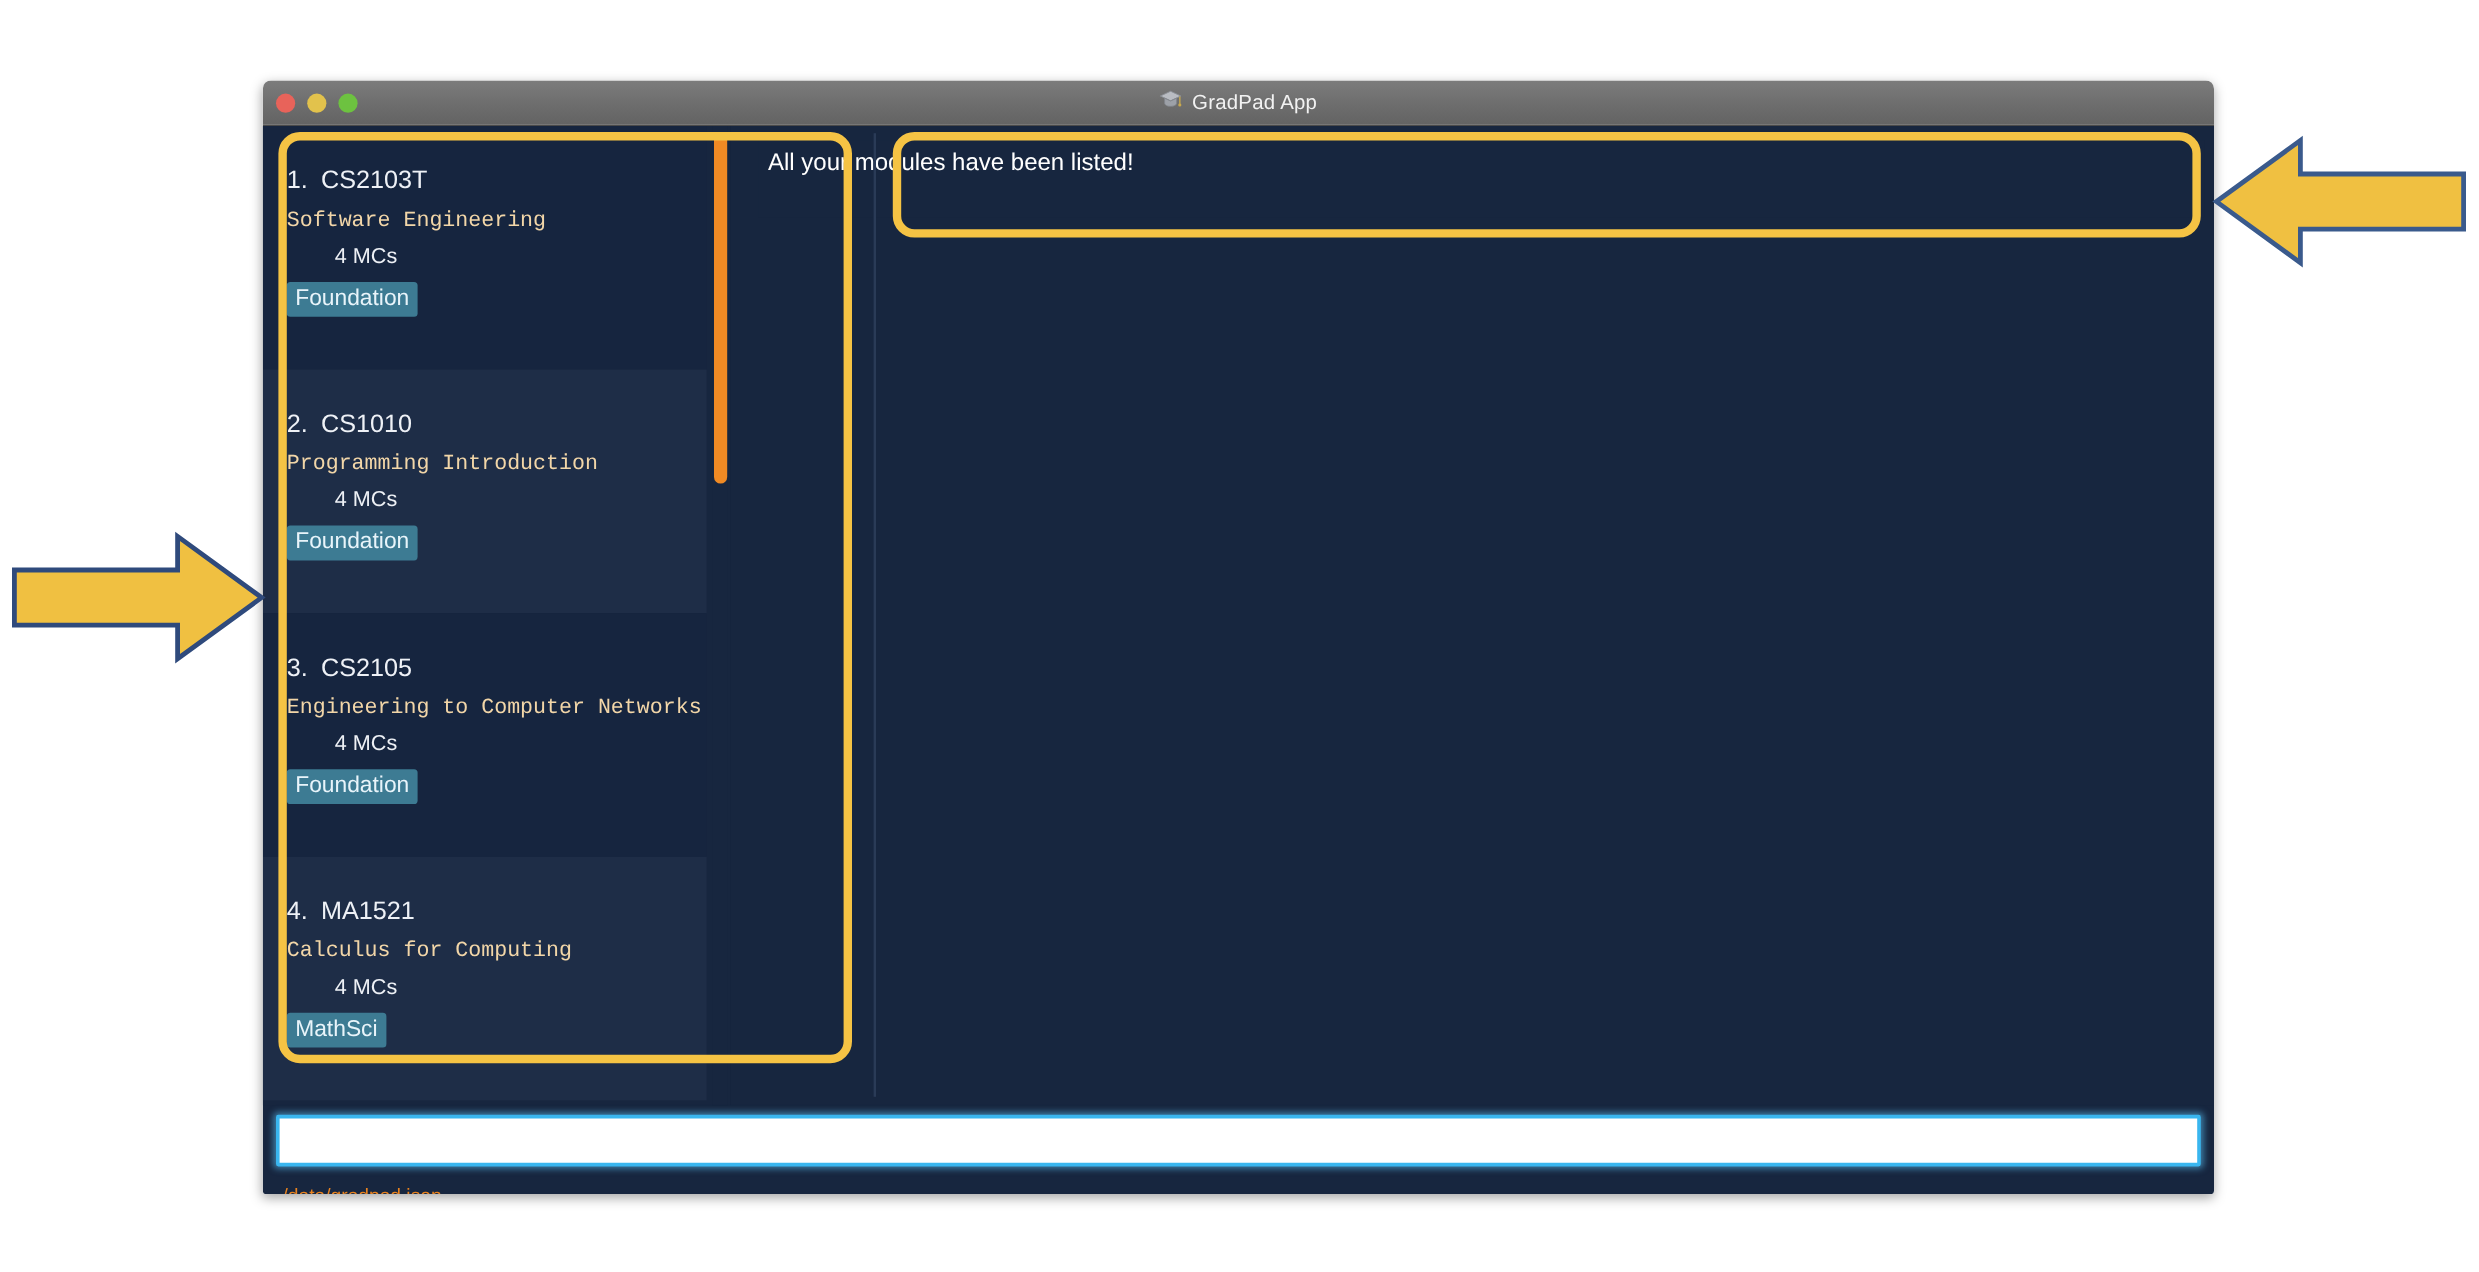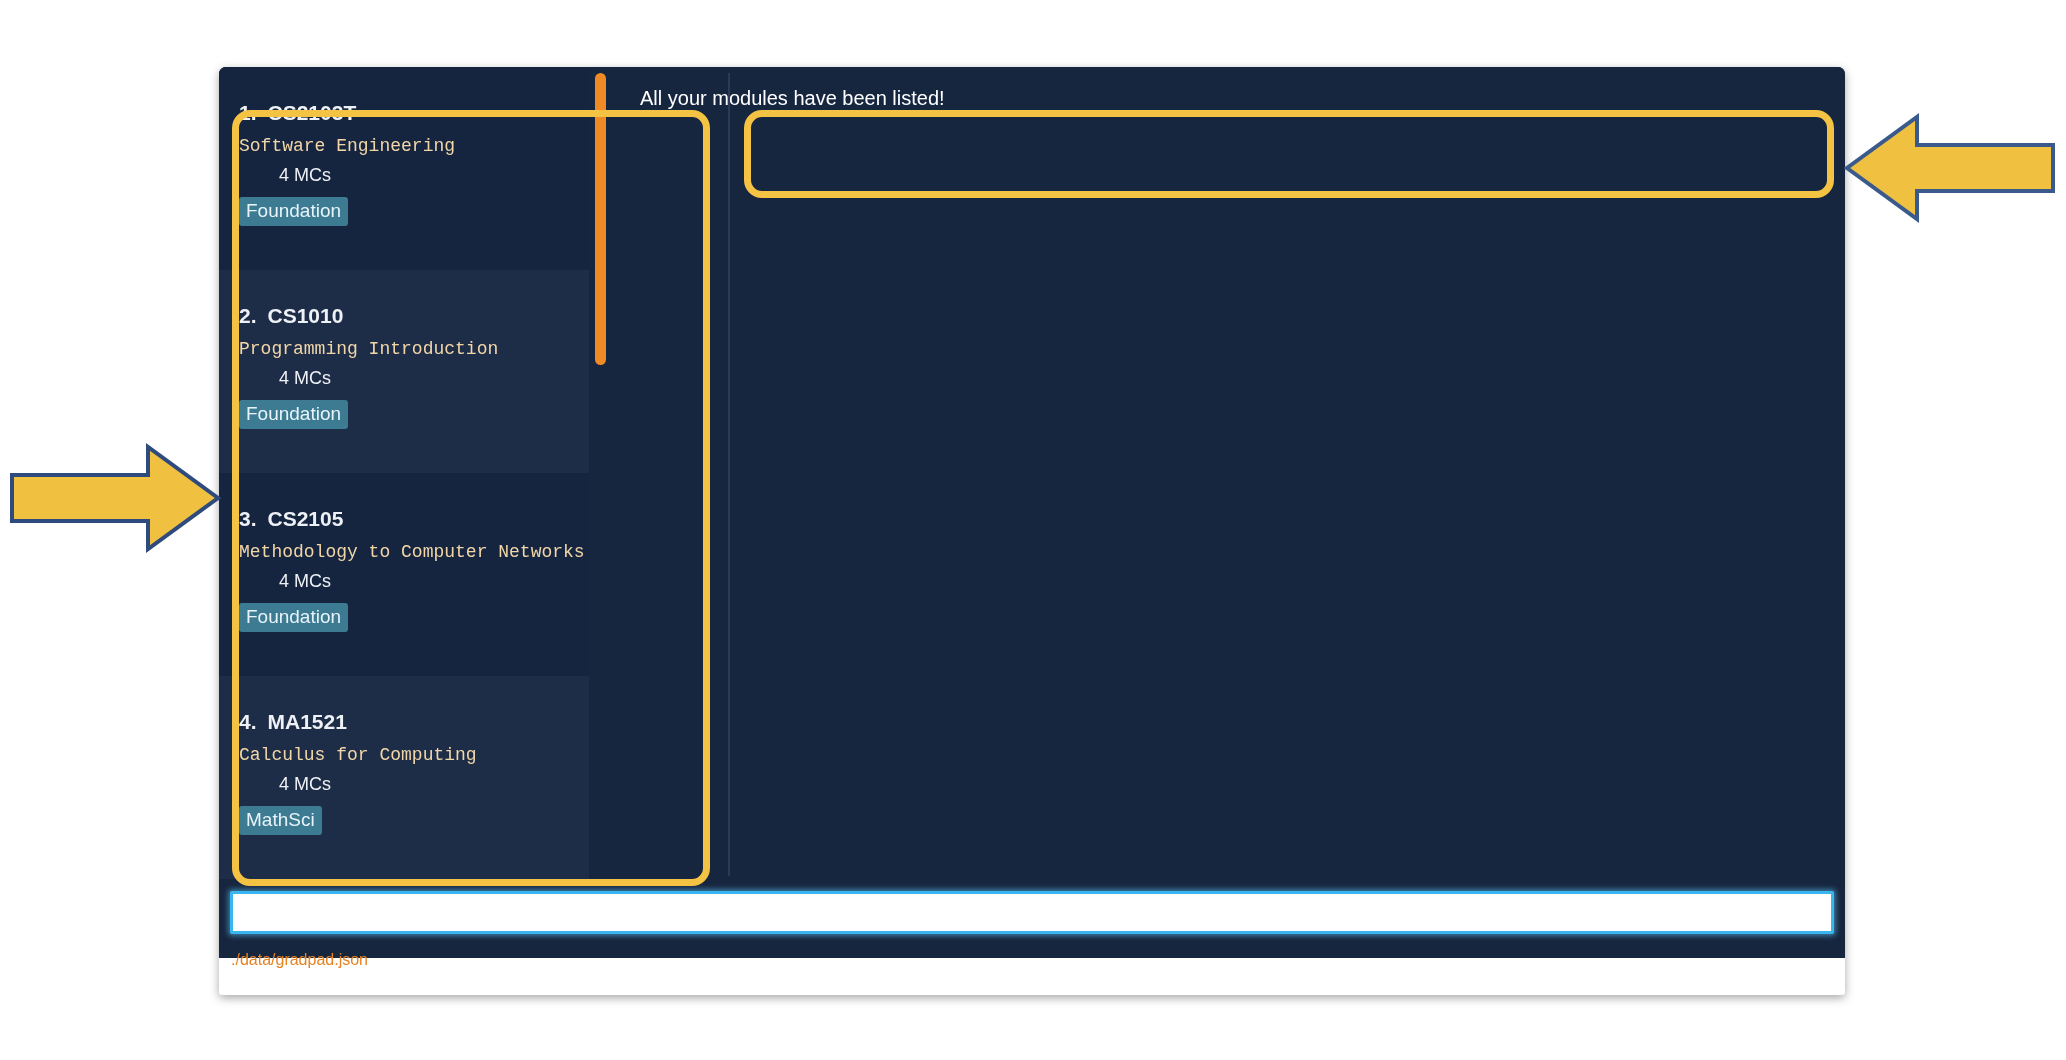--- a/index.html
+++ b/index.html
@@ -104,21 +104,20 @@
     padding: 34px 0 0 20px;
   }
   .mod-item.odd  { background: #16253f; }
   .mod-item.even { background: #1e2d47; }
 
   .mod-head {
     font-size: 21px;
     color: #eef1f6;
     margin-bottom: 11px;
     white-space: nowrap;
-    font-weight: bold;
   }
   .mod-idx { display: inline-block; margin-right: 11px; }
   .mod-code { display: inline-block; }
   .mod-desc {
     font-size: 18px;
     color: #f2d6a8;
     margin-bottom: 9px;
     white-space: nowrap;
     font-family: Liberation Mono, monospace;
   }
@@ -237,20 +236,38 @@
   .anno-arrow.left  { left: 10px;  top: 442px; }
   .anno-arrow.right { left: 1843px; top: 112px; }
 </style>
 </head>
 <body>
 
 <div id="stage">
 
   <div class="app-window">
 
+    <div class="titlebar">
+      <div class="traffic">
+        <div class="dot red"></div>
+        <div class="dot yellow"></div>
+        <div class="dot green"></div>
+      </div>
+      <div class="title-center">
+        <span class="cap-icon">
+          <svg width="19" height="17" viewBox="0 0 19 17">
+            <path d="M9.5 1 L18 5 L9.5 9 L1 5 Z" fill="#b9bcc2" stroke="#8c8f95" stroke-width="0.8"></path>
+            <path d="M4.5 6.8 L4.5 11 C4.5 12.6 7 13.6 9.5 13.6 C12 13.6 14.5 12.6 14.5 11 L14.5 6.8 L9.5 9.2 Z" fill="#9da1a8" stroke="#82858b" stroke-width="0.7"></path>
+            <path d="M17.2 5.4 L17.2 11.5" stroke="#c9a94e" stroke-width="1.1" fill="none"></path>
+            <circle cx="17.2" cy="12.4" r="1.3" fill="#c9a94e"></circle>
+          </svg>
+        </span>
+        <span>GradPad App</span>
+      </div>
+    </div>
 
     <div class="app-body">
 
       <div class="panes">
 
         <div class="left-pane">
           <div class="list-scroll">
 
             <div class="mod-item odd">
               <div class="mod-head">
@@ -267,21 +284,21 @@
               </div>
               <div class="mod-desc">Programming Introduction</div>
               <div class="mod-mcs">4 MCs</div>
               <span class="mod-tag">Foundation</span>
             </div>
 
             <div class="mod-item odd">
               <div class="mod-head">
                 <span class="mod-idx">3.</span><span class="mod-code">CS2105</span>
               </div>
-              <div class="mod-desc">Methodology to Computer Networks</div>
+              <div class="mod-desc">Engineering to Computer Networks</div>
               <div class="mod-mcs">4 MCs</div>
               <span class="mod-tag">Foundation</span>
             </div>
 
             <div class="mod-item even">
               <div class="mod-head">
                 <span class="mod-idx">4.</span><span class="mod-code">MA1521</span>
               </div>
               <div class="mod-desc">Calculus for Computing</div>
               <div class="mod-mcs">4 MCs</div>

